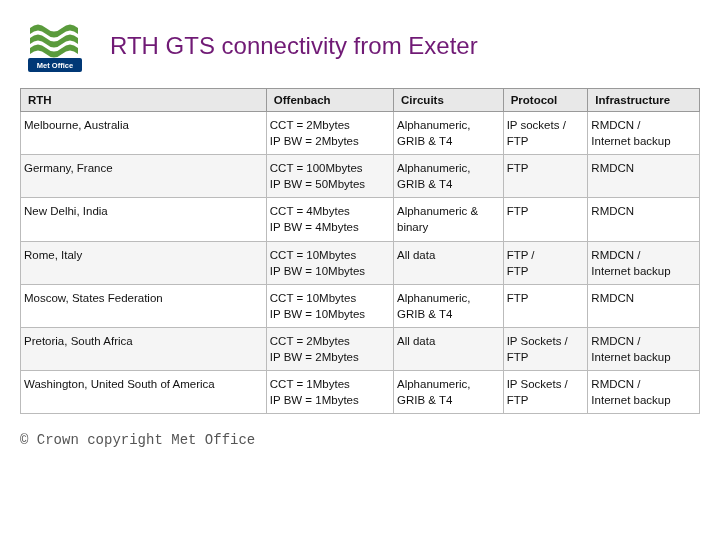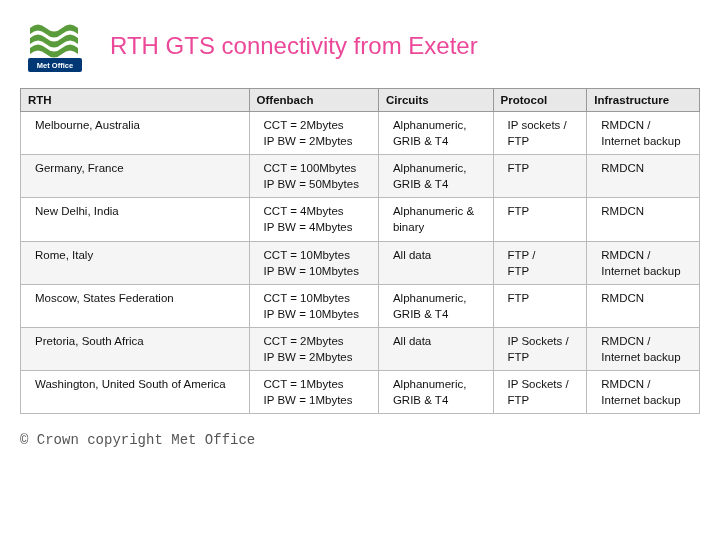--- a/index.html
+++ b/index.html
@@ -19,21 +19,21 @@
     
     .logo-box {
       width: 90px;
       height: 60px;
       position: relative;
       text-align: center;
     }
     .page-title {
       font-size: 24px;
       font-weight: normal;
-      color: #ec4899;
+      color: #701a75;
     }
     .table-container {
       padding: 0 20px 10px 20px;
     }
     table {
       width: 100%;
       border-collapse: collapse;
       font-size: 11.5px;
     }
     thead tr {
@@ -47,21 +47,21 @@
       color: #111;
     }
     tbody tr {
       background: #fff;
     }
     tbody tr:nth-child(even) {
       background: #f5f5f5;
     }
     tbody td {
       border: 1px solid #bbb;
-      padding: 5px 14px;
+      padding: 5px 3px;
       vertical-align: top;
       color: #111;
       line-height: 1.4;
     }
     .footer {
       padding: 8px 20px;
       font-size: 14px;
       color: #555;
       font-family: Liberation Mono, monospace;
     }

